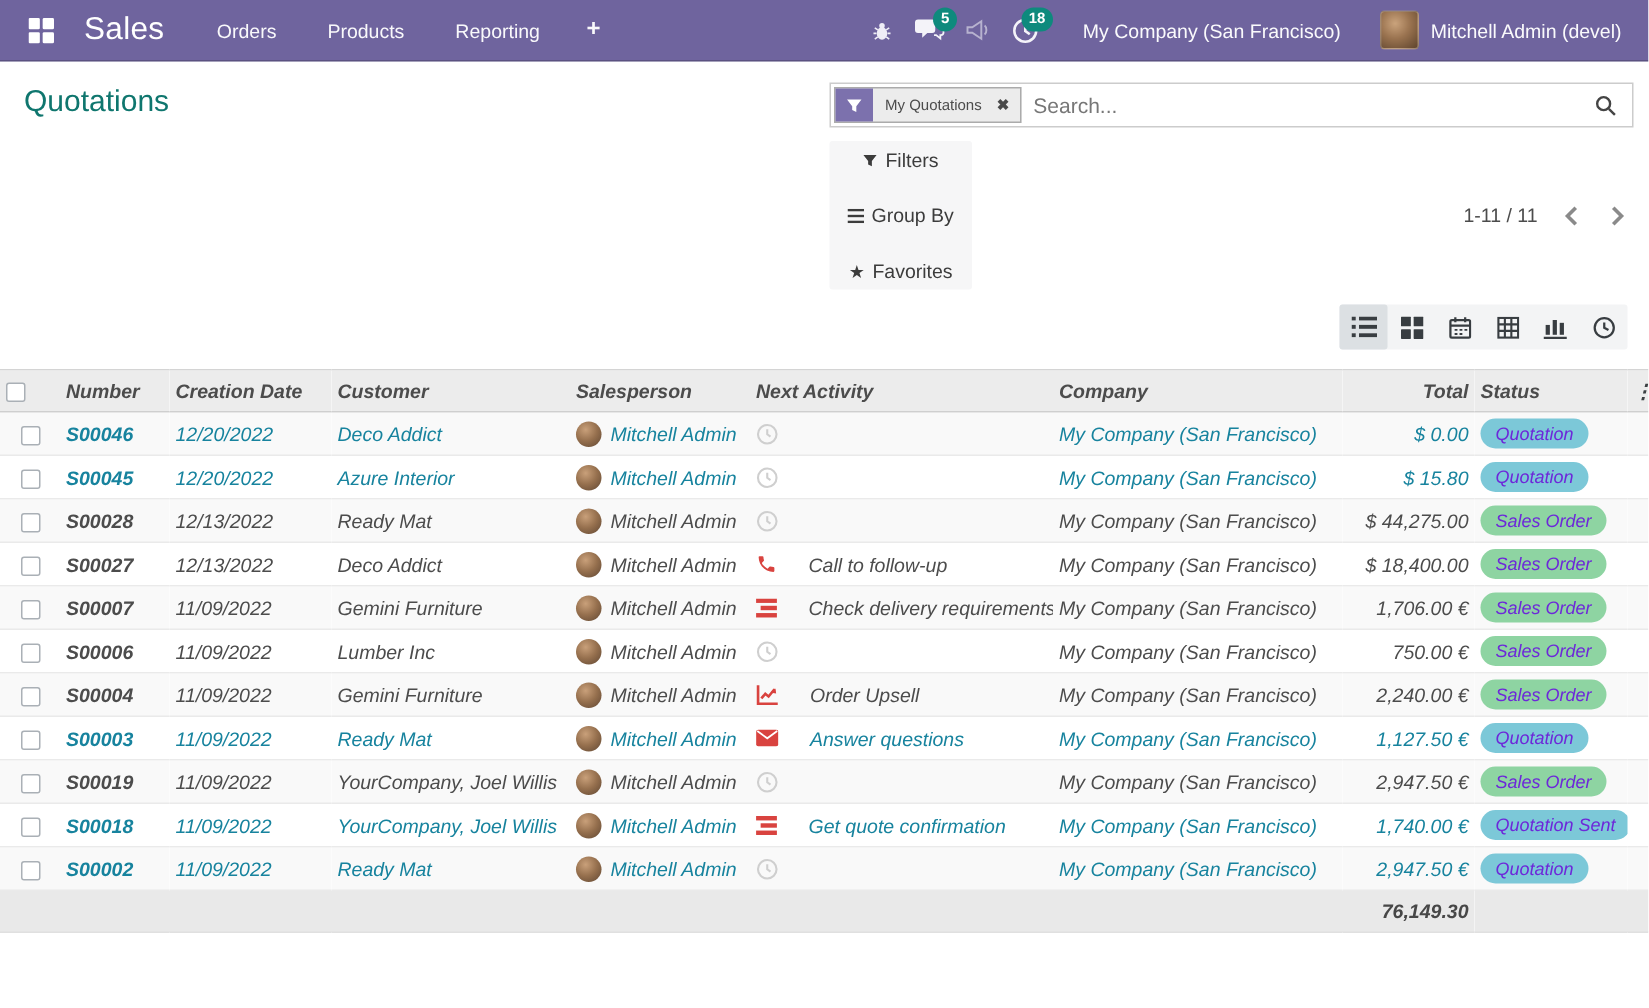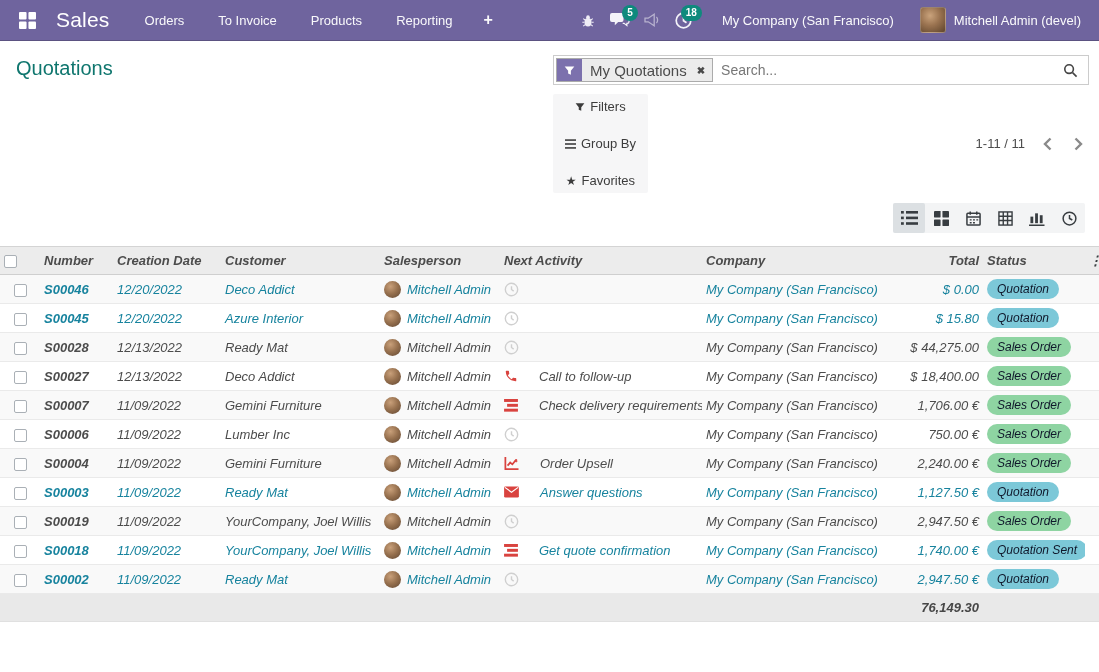--- a/index.html
+++ b/index.html
@@ -32,21 +32,21 @@
   .page-title { font-size:20px; font-weight:normal; color:#0f766e; margin-top:2px; }
   .create-row { display:flex; margin-top:15px; }
   .btn-create { background:#7b6fae; color:#fff; border:1px solid #6f639f; border-radius:3px;
     font-size:13px; padding:6px 15px; cursor:pointer; font-family:inherit; }
   .btn-export { background:#fff; border:1px solid #ccc; border-radius:3px; margin-left:3px;
     padding:5px 11px; cursor:pointer; display:flex; align-items:center; }
   .cp-right { flex:1; }
   .search-bar { height:30px; border:1px solid #ccc; background:#fff; display:flex; align-items:center; padding:2px; }
   .facet { display:flex; align-items:stretch; border:1px solid #ababab; background:#ececec; height:24px; }
   .facet-icon { width:25px; background:#7c71ad; display:flex; align-items:center; justify-content:center; }
-  .facet-label { padding:0 8px; display:flex; align-items:center; font-size:15px; color:#4c4c4c; }
+  .facet-label { padding:0 8px; display:flex; align-items:center; font-size:10px; color:#4c4c4c; }
   .facet-remove { padding:0 7px 0 2px; display:flex; align-items:center; font-size:10px;
     font-weight:bold; color:#4a4a4a; cursor:pointer; }
   .search-input { flex:1; border:none; outline:none; font-size:14px; padding:0 8px;
     font-family:inherit; color:#000000; background:transparent; }
   .search-input::placeholder { color:#777; }
   .search-glass { padding:0 8px; cursor:pointer; display:flex; align-items:center; }
   .filters-row { margin-top:9px; display:flex; align-items:center; }
   .filter-group { background:#f6f6f7; border-radius:2px; display:flex; align-items:center;
     padding:5px 12px; gap:22px;flex-direction:column; }
   .fbtn { display:flex; align-items:center; gap:5px; font-size:13px; color:#3c3c3c; cursor:pointer; }
@@ -79,21 +79,21 @@
   td.col-number { font-weight:bold; }
   th.col-total { text-align:right; }
   tr.teal td { color:#17839e; }
   .cb { display:inline-block; width:13px; height:13px; border:1px solid #aab0b6; border-radius:2px;
     background:#fff; vertical-align:middle; cursor:pointer; }
   .sales-cell { display:flex; align-items:center; gap:6px; height:28px; }
   .row-avatar { width:17px; height:17px; border-radius:50%; flex:none;
     background: radial-gradient(circle at 38% 32%, #c9a07a 0%, #96704e 48%, #5f4632 100%); }
   .activity-cell { display:flex; align-items:center; gap:21px; height:28px; }
   .act-icon { display:flex; align-items:center; }
-  .pill { display:inline-block; padding:3px 10px; border-radius:11px; font-size:12px; color:#0f172a; }
+  .pill { display:inline-block; padding:3px 10px; border-radius:11px; font-size:12px; color:#6d28d9; }
   .pill-blue { background:#7cc8d8; }
   .pill-green { background:#8ed4a2; }
   .dots-menu { color:#3c4043; font-weight:bold; font-size:13px; letter-spacing:0; cursor:pointer; }
   .list-table tfoot td { background:#e9e9e9; border-top:1px solid #d6d6d6; border-bottom:1px solid #e0e0e0;
     font-weight:bold; color:#474747; }
 </style>
 </head>
 <body>
 
 <nav class="navbar">
@@ -101,21 +101,20 @@
     <svg width="17" height="17" viewBox="0 0 18 18" fill="#fff">
         <rect x="0" y="0" width="8" height="8" rx="1"></rect>
         <rect x="10" y="0" width="8" height="8" rx="1"></rect>
         <rect x="0" y="10" width="8" height="8" rx="1"></rect>
         <rect x="10" y="10" width="8" height="8" rx="1"></rect>
       </svg>
   </div>
   <span class="brand">Sales</span>
   <div class="nav-menus" id="nav-menus">
       <span class="nav-item">Orders</span>
-      <span class="nav-item">To Invoice</span>
       <span class="nav-item">Products</span>
       <span class="nav-item">Reporting</span>
       <span class="nav-item plus">+</span>
     </div>
 
   <div class="nav-right">
     <div class="nav-icon-btn">
       <svg width="14" height="15" viewBox="0 0 16 16">
           <g fill="#efedf6">
             <circle cx="8" cy="4.2" r="2.1"></circle>

